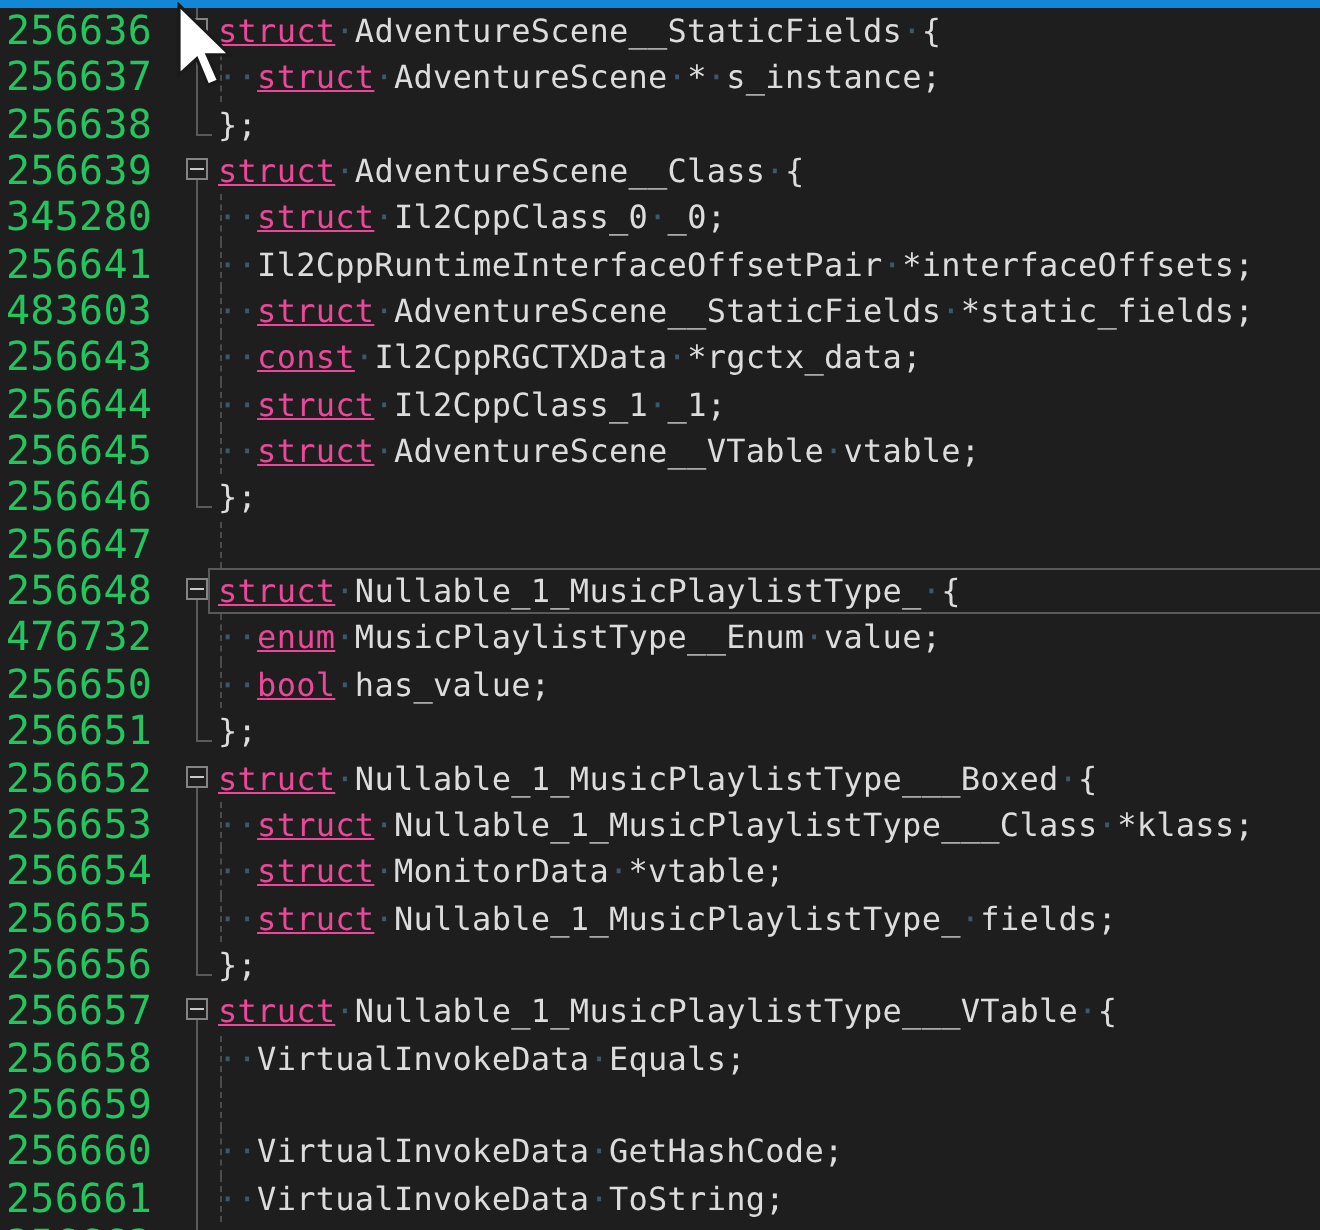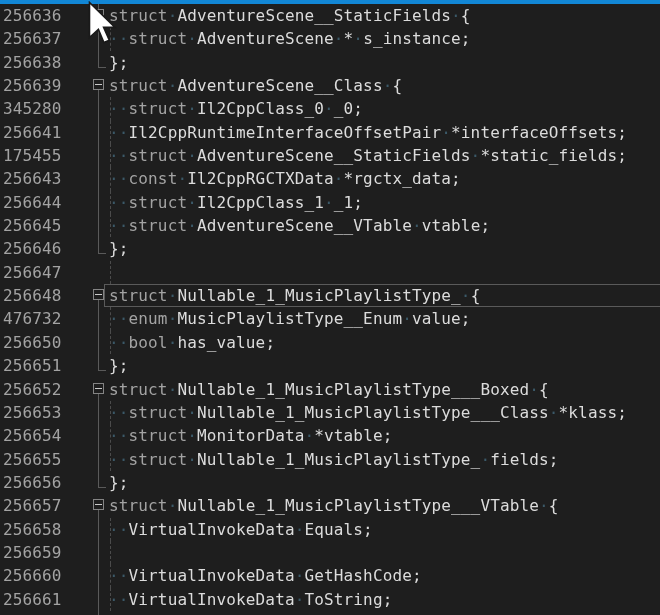--- a/index.html
+++ b/index.html
@@ -6,27 +6,27 @@
   body{
     width:660px;height:615px;overflow:hidden;position:relative;
     background:#1e1e1e;
     font-family:"DejaVu Sans Mono","Liberation Mono",monospace;
   }
   .accent-bar{position:absolute;top:0;left:0;width:660px;height:4px;background:#1287d6;}
   #editor{position:absolute;top:4px;left:0;width:660px;}
   .line{position:relative;height:23.35px;width:660px;}
   .num{
     position:absolute;left:3px;top:0;height:23.35px;line-height:23.35px;
-    font-size:16px;letter-spacing:0.14px;color:#a3a3a3;
+    font-size:20px;letter-spacing:0.14px;color:#22c55e;
   }
   .code{
     position:absolute;left:109px;top:0;height:23.35px;line-height:23.35px;
     font-size:16px;letter-spacing:0.14px;white-space:pre;color:#dcdcdc;z-index:2;
   }
-  .tok-kw{color:#a3a3a3;}
+  .tok-kw{color:#ec4899;text-decoration:underline;}
   .tok-ws{color:#3b5968;}
   .tok-id{color:#dcdcdc;}
   .fbox{
     position:absolute;left:93px;top:5px;width:11px;height:11px;
     border:1px solid #848484;background:#1e1e1e;box-sizing:border-box;z-index:3;
   }
   .fbox::after{content:"";position:absolute;left:1px;top:4px;width:7px;height:1px;background:#c9c9c9;}
   .fline{position:absolute;left:98px;width:1px;background:#5a5a5a;z-index:2;}
   .fline-full{top:0;bottom:0;}
   .fline-below{top:16px;bottom:0;}
@@ -77,21 +77,21 @@
       <div class="fline fline-full"></div>
       <span class="code"><span class="tok-ws">··</span><span class="tok-kw">struct</span><span class="tok-ws">·</span><span class="tok-id">Il2CppClass_0</span><span class="tok-ws">·</span><span class="tok-id">_0;</span></span>
     </div>
     <div class="line">
       <span class="num">256641</span>
       <div class="guide"></div>
       <div class="fline fline-full"></div>
       <span class="code"><span class="tok-ws">··</span><span class="tok-id">Il2CppRuntimeInterfaceOffsetPair</span><span class="tok-ws">·</span><span class="tok-id">*interfaceOffsets;</span></span>
     </div>
     <div class="line">
-      <span class="num">175455</span>
+      <span class="num">483603</span>
       <div class="guide"></div>
       <div class="fline fline-full"></div>
       <span class="code"><span class="tok-ws">··</span><span class="tok-kw">struct</span><span class="tok-ws">·</span><span class="tok-id">AdventureScene__StaticFields</span><span class="tok-ws">·</span><span class="tok-id">*static_fields;</span></span>
     </div>
     <div class="line">
       <span class="num">256643</span>
       <div class="guide"></div>
       <div class="fline fline-full"></div>
       <span class="code"><span class="tok-ws">··</span><span class="tok-kw">const</span><span class="tok-ws">·</span><span class="tok-id">Il2CppRGCTXData</span><span class="tok-ws">·</span><span class="tok-id">*rgctx_data;</span></span>
     </div>

